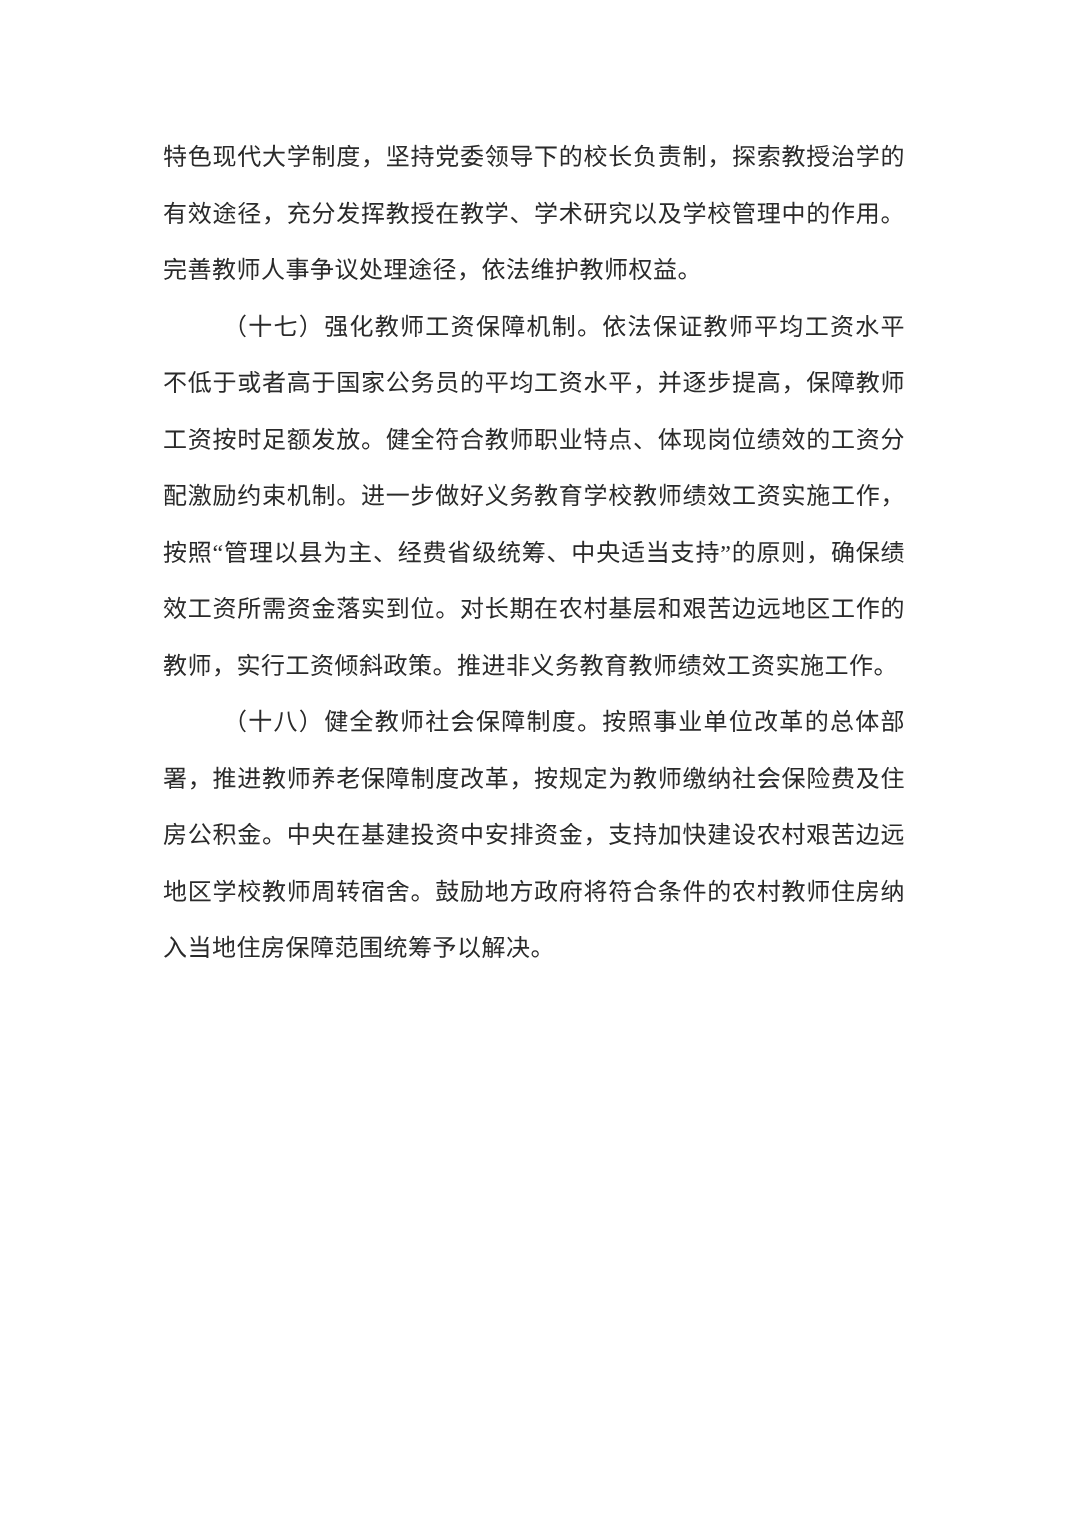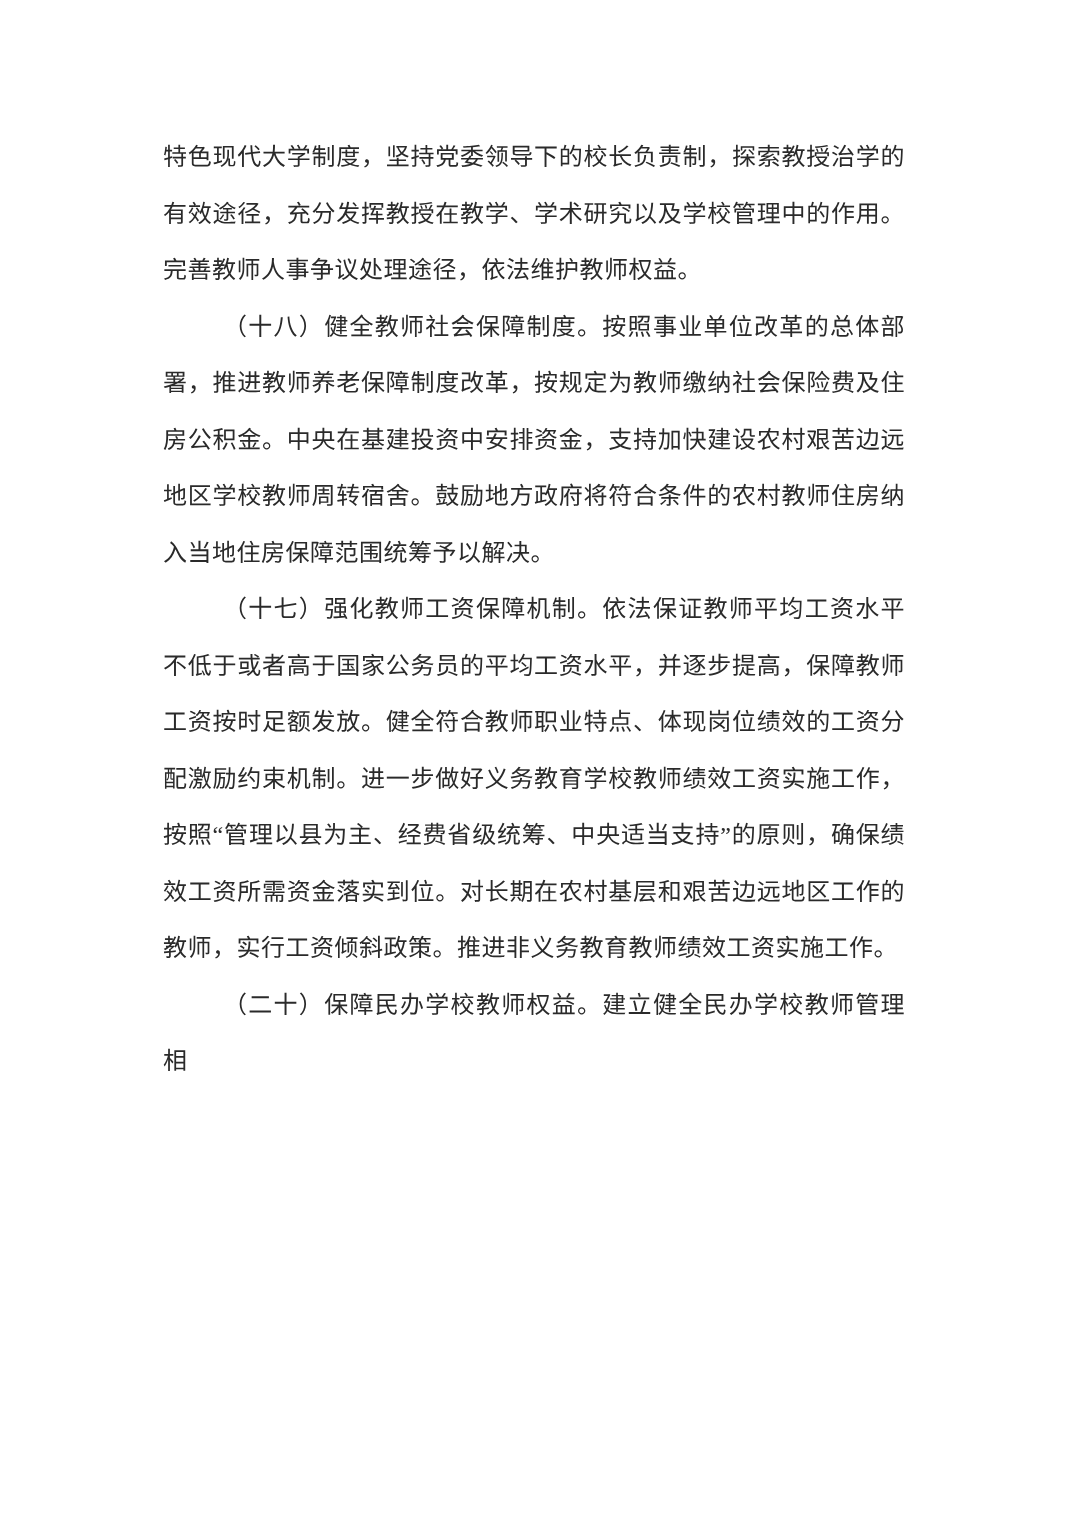--- a/index.html
+++ b/index.html
@@ -32,16 +32,15 @@
   }
   .para.indent {
     text-indent: 60px;
   }
 </style>
 </head>
 <body>
 
 <div class="page">
   <p class="para">特色现代大学制度，坚持党委领导下的校长负责制，探索教授治学的有效途径，充分发挥教授在教学、学术研究以及学校管理中的作用。完善教师人事争议处理途径，依法维护教师权益。</p>
+  <p class="para indent">（十七）强化教师工资保障机制。依法保证教师平均工资水平不低于或者高于国家公务员的平均工资水平，并逐步提高，保障教师工资按时足额发放。健全符合教师职业特点、体现岗位绩效的工资分配激励约束机制。进一步做好义务教育学校教师绩效工资实施工作，按照“管理以县为主、经费省级统筹、中央适当支持”的原则，确保绩效工资所需资金落实到位。对长期在农村基层和艰苦边远地区工作的教师，实行工资倾斜政策。推进非义务教育教师绩效工资实施工作。</p>
   <p class="para indent">（十八）健全教师社会保障制度。按照事业单位改革的总体部署，推进教师养老保障制度改革，按规定为教师缴纳社会保险费及住房公积金。中央在基建投资中安排资金，支持加快建设农村艰苦边远地区学校教师周转宿舍。鼓励地方政府将符合条件的农村教师住房纳入当地住房保障范围统筹予以解决。</p>
-  <p class="para indent">（十七）强化教师工资保障机制。依法保证教师平均工资水平不低于或者高于国家公务员的平均工资水平，并逐步提高，保障教师工资按时足额发放。健全符合教师职业特点、体现岗位绩效的工资分配激励约束机制。进一步做好义务教育学校教师绩效工资实施工作，按照“管理以县为主、经费省级统筹、中央适当支持”的原则，确保绩效工资所需资金落实到位。对长期在农村基层和艰苦边远地区工作的教师，实行工资倾斜政策。推进非义务教育教师绩效工资实施工作。</p>
-  <p class="para indent">（二十）保障民办学校教师权益。建立健全民办学校教师管理相</p>
 </div>
 
 </body></html>

